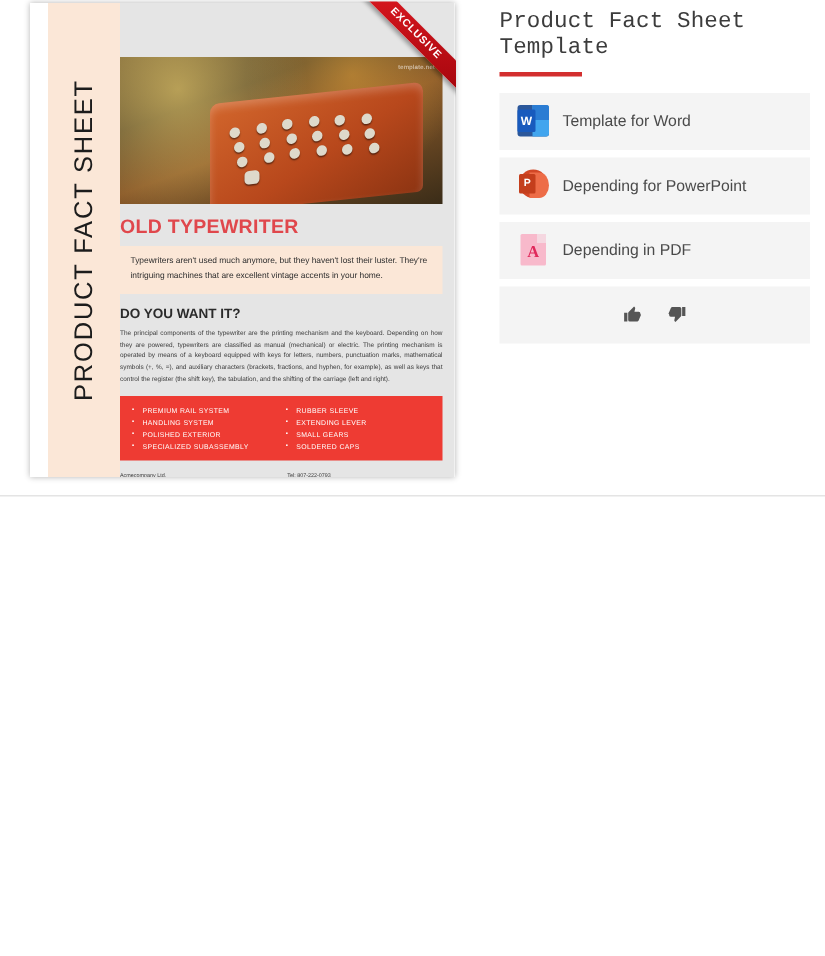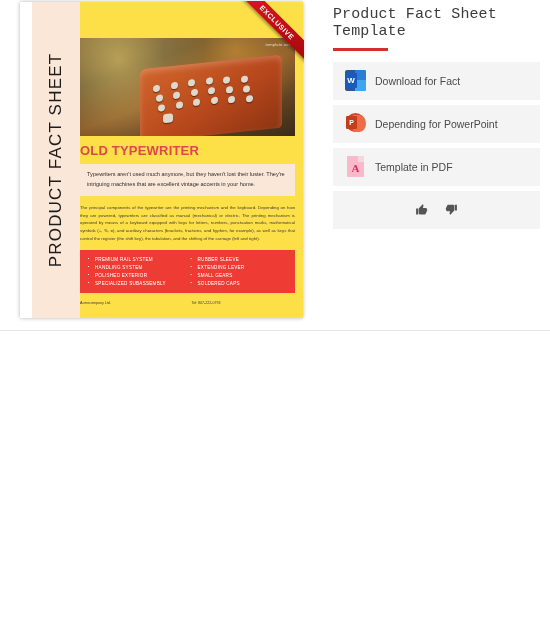--- a/index.html
+++ b/index.html
@@ -40,21 +40,21 @@
   .t1-side {
     width:48px; background:#fbe7d7; position:relative;
   }
   .t1-side .vtext {
     position:absolute; left:50%; top:50%;
     transform: translate(-50%,-50%) rotate(-90deg);
     transform-origin:center;
     white-space:nowrap; font-size:17px; letter-spacing:1.2px;
     color:#1c1c1c; font-weight:400;
   }
-  .t1-main { flex:1; position:relative; background:#fde047; padding-right:8px; }
+  .t1-main { flex:1; position:relative; background:#e5e5e5; padding-right:8px; }
 
   .t1-photo {
     height:98px; margin:36px 0 0 0;
     background:
       radial-gradient(circle at 18% 22%, rgba(255,225,120,.55), transparent 45%),
       radial-gradient(circle at 72% 12%, rgba(255,180,60,.45), transparent 40%),
       linear-gradient(160deg,#6f5a33 0%, #5a4a2c 28%, #8a5a2a 52%, #3a2c18 100%);
     position:relative; overflow:hidden;
   }
   .t1-photo .tw-body{
@@ -164,20 +164,21 @@
               <i style="left:48%; top:48%"></i>
                 <i style="left:62%; top:50%"></i>
                 <i style="left:76%; top:53%"></i>
               <i style="left:10%; top:78%; width:10px; height:9px; border-radius:3px"></i>
             </div>
             <div class="wm">template.net</div>
           </div>
 
           <div class="t1-h1">OLD TYPEWRITER</div>
           <div class="t1-intro">Typewriters aren't used much anymore, but they haven't lost their luster. They're intriguing machines that are excellent vintage accents in your home.</div>
+          <div class="t1-h2">DO YOU WANT IT?</div>
           <div class="t1-body">The principal components of the typewriter are the printing mechanism and the keyboard. Depending on how they are powered, typewriters are classified as manual (mechanical) or electric. The printing mechanism is operated by means of a keyboard equipped with keys for letters, numbers, punctuation marks, mathematical symbols (+, %, =), and auxiliary characters (brackets, fractions, and hyphen, for example), as well as keys that control the register (the shift key), the tabulation, and the shifting of the carriage (left and right).</div>
 
           <ul class="t1-feat">
             <li>PREMIUM RAIL SYSTEM</li>
             <li>RUBBER SLEEVE</li>
             <li>HANDLING SYSTEM</li>
             <li>EXTENDING LEVER</li>
             <li>POLISHED EXTERIOR</li>
             <li>SMALL GEARS</li>
             <li>SPECIALIZED SUBASSEMBLY</li>
@@ -207,40 +208,40 @@
       <div class="uline"></div>
 
       <div class="dl-row">
         <div class="ic ic-word">
           <div class="doc"></div>
             <div class="fold"></div>
             <div class="fold2"></div>
             <div class="sq"></div>
             <div class="w">W</div>
         </div>
-        <div class="lbl">Download for Fact</div>
+        <div class="lbl">Template for Word</div>
       </div>
 
       <div class="dl-row">
         <div class="ic ic-ppt">
           <div class="c1"></div>
             <div class="c2"></div>
             <div class="sq"></div>
             <div class="p">P</div>
         </div>
         <div class="lbl">Depending for PowerPoint</div>
       </div>
 
       <div class="dl-row">
         <div class="ic ic-pdf">
           <div class="page"></div>
             <div class="corner"></div>
             <div class="a">A</div>
         </div>
-        <div class="lbl">Template in PDF</div>
+        <div class="lbl">Depending in PDF</div>
       </div>
 
       <div class="vote-row">
         <div class="thumb">
           <svg viewBox="0 0 24 24" width="13" height="13" fill="#555">
               <path d="M2 10h4v11H2zM22 11a2 2 0 0 0-2-2h-5.3l.9-4.2.03-.3a1.5 1.5 0 0 0-.44-1.06L14.2 2.5 7.6 9.1A2 2 0 0 0 7 10.5V19a2 2 0 0 0 2 2h9a2 2 0 0 0 1.84-1.22l3-7.02A2 2 0 0 0 22 12z"></path>
             </svg>
         </div>
         <div class="thumb">
           <svg viewBox="0 0 24 24" width="13" height="13" fill="#555">

